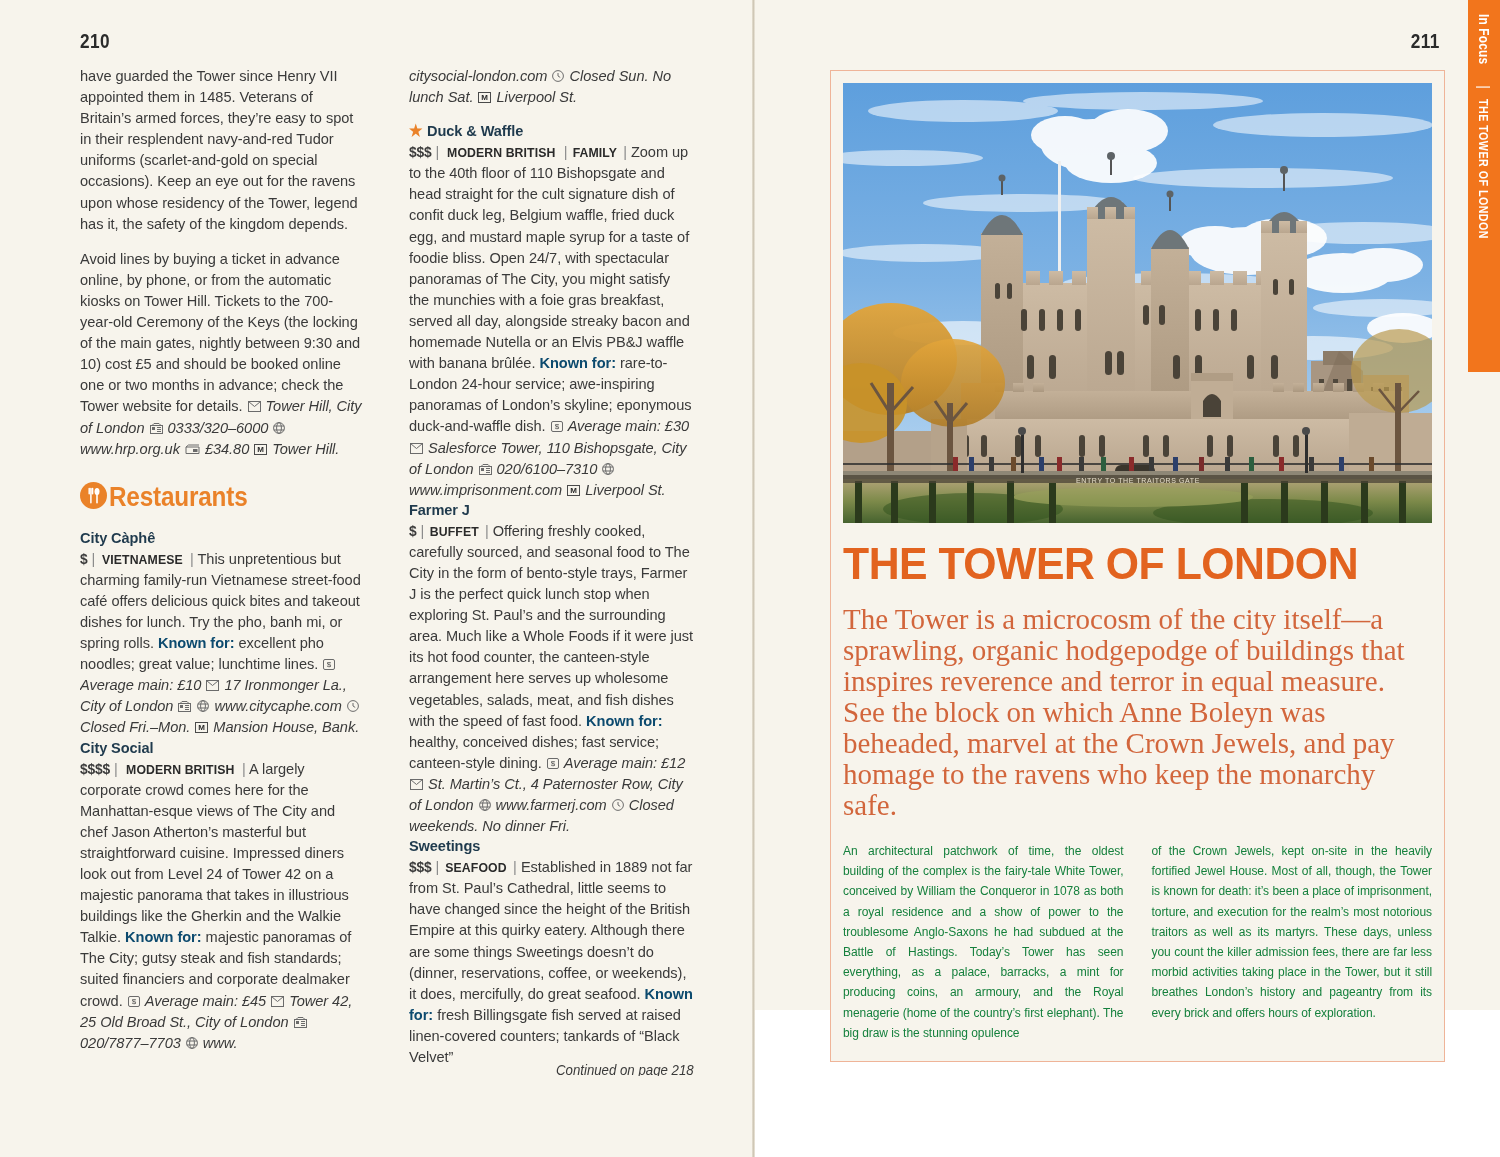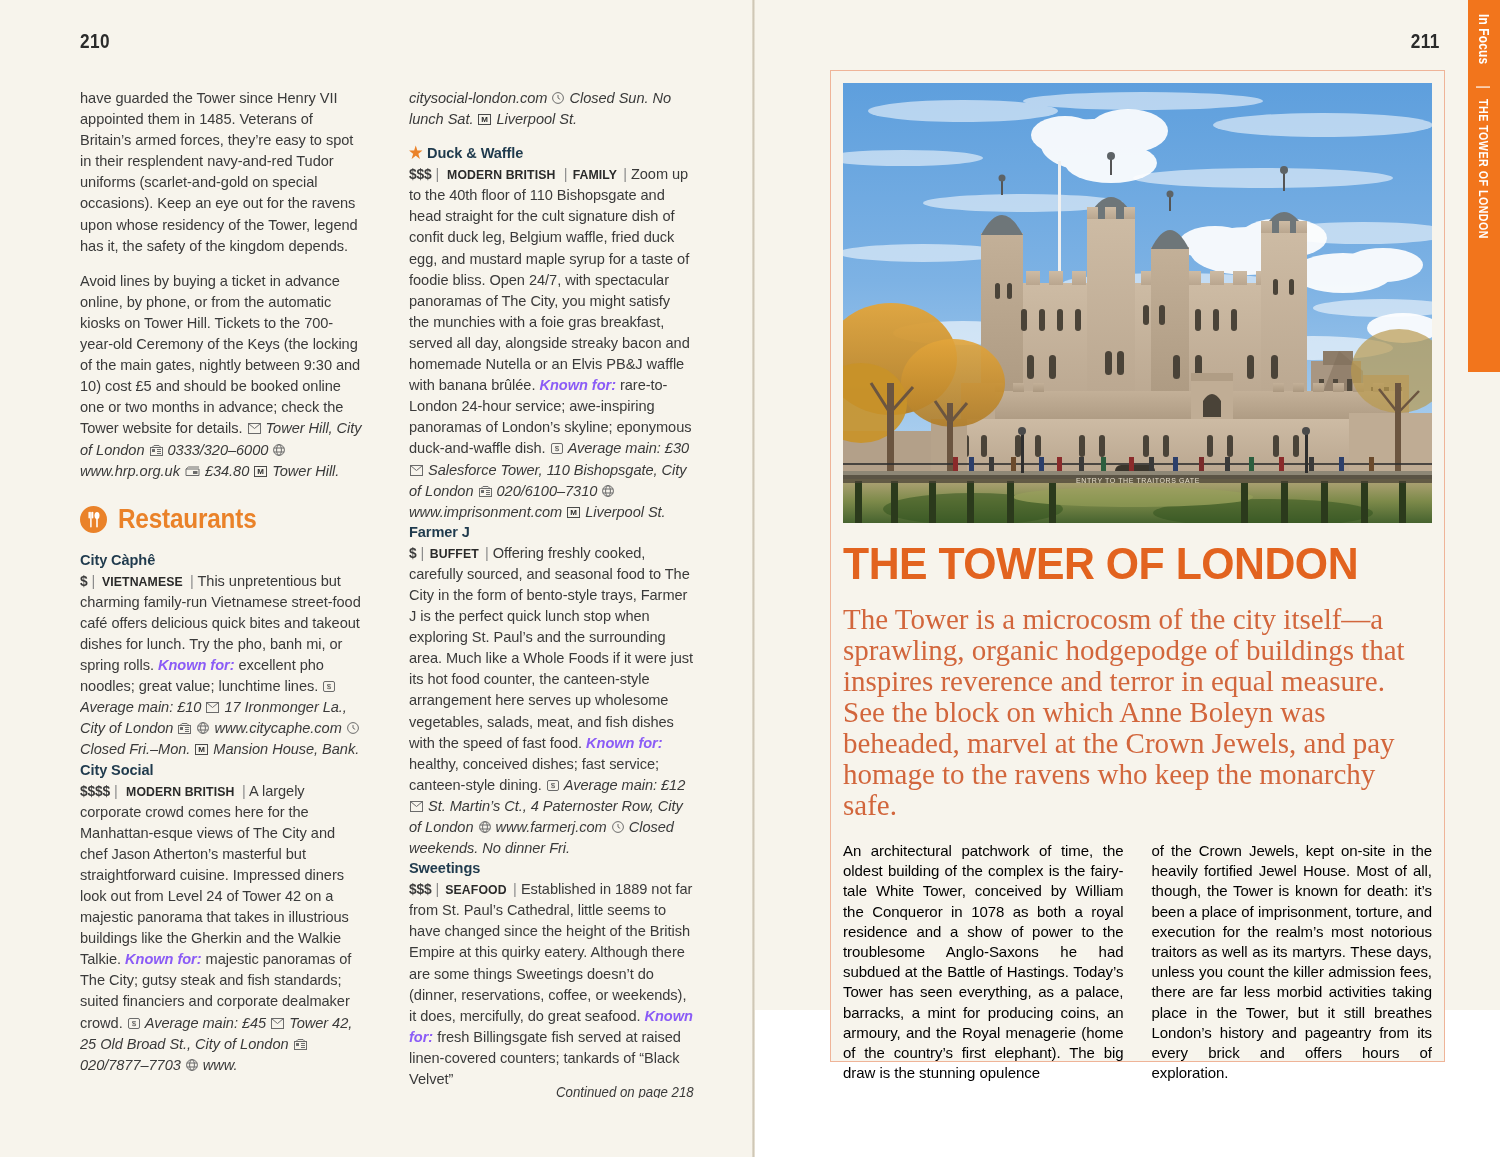--- a/index.html
+++ b/index.html
@@ -38,40 +38,40 @@
     font-size:20px; font-weight:700; letter-spacing:.5px;
     color:#2b2b2b;
     font-family:"Liberation Sans", sans-serif;
     font-stretch:condensed;
     transform:scaleX(.86); transform-origin:left top;
   }
   .folio-left { left:80px; }
   .folio-right { right:60px; transform:scaleX(.86); transform-origin:right top; }
 
   
-  .cols { position:absolute; top:88px; left:80px; width:614px; height:1010px; }
+  .cols { position:absolute; top:66px; left:80px; width:614px; height:1010px; }
   .col { position:absolute; top:0; width:285px; height:1010px; overflow:hidden; }
   .col-1 { left:0; }
   .col-2 { left:329px; }
 
   .body-t {
     font-size:14.6px;
     line-height:21.1px;
     color:#3a3a3a;
     margin:0 0 14px 0;
     letter-spacing:-0.05px;
     text-align:left;
   }
   .body-t:last-child { margin-bottom:0; }
   .ital { font-style:italic;margin-top:40px; }
-  .bld { font-weight:700; color:#8b5cf6;font-style:italic; }
+  .bld { font-weight:700; color:#0c4a6e; }
 
   
   .sect-head {
-    display:flex; align-items:center; gap:11px;
+    display:flex; gap:2px;
     margin:22px 0 16px 0;
   }
   .sect-icon {
     width:27px; height:27px; border-radius:50%;
     background:#ea8229;
     position:relative; flex:0 0 27px;
   }
   .sect-icon svg { position:absolute; left:0; top:0; }
   .sect-title {
     font-size:27px; font-weight:700; color:#ea8229;
@@ -141,22 +141,22 @@
     margin:18px 0 0 0;
     font-family:"Liberation Serif", serif;
     font-size:29px; line-height:31px;
     color:#d2663c;
   }
   .feat-cols {
     display:flex; gap:28px; margin-top:20px;
   }
   .feat-col {
     flex:1 1 0; min-width:0;
-    font-size:15px; line-height:20.2px;
-    color:#000000;
+    font-size:12px; line-height:20.2px;
+    color:#15803d;
     text-align:justify;
     letter-spacing:-0.05px;
   }
   .feat-col p { margin:0; }
 
   
   .tab {
     position:absolute; right:0; top:0;
     width:32px; height:372px;
     background:#f2751c;

